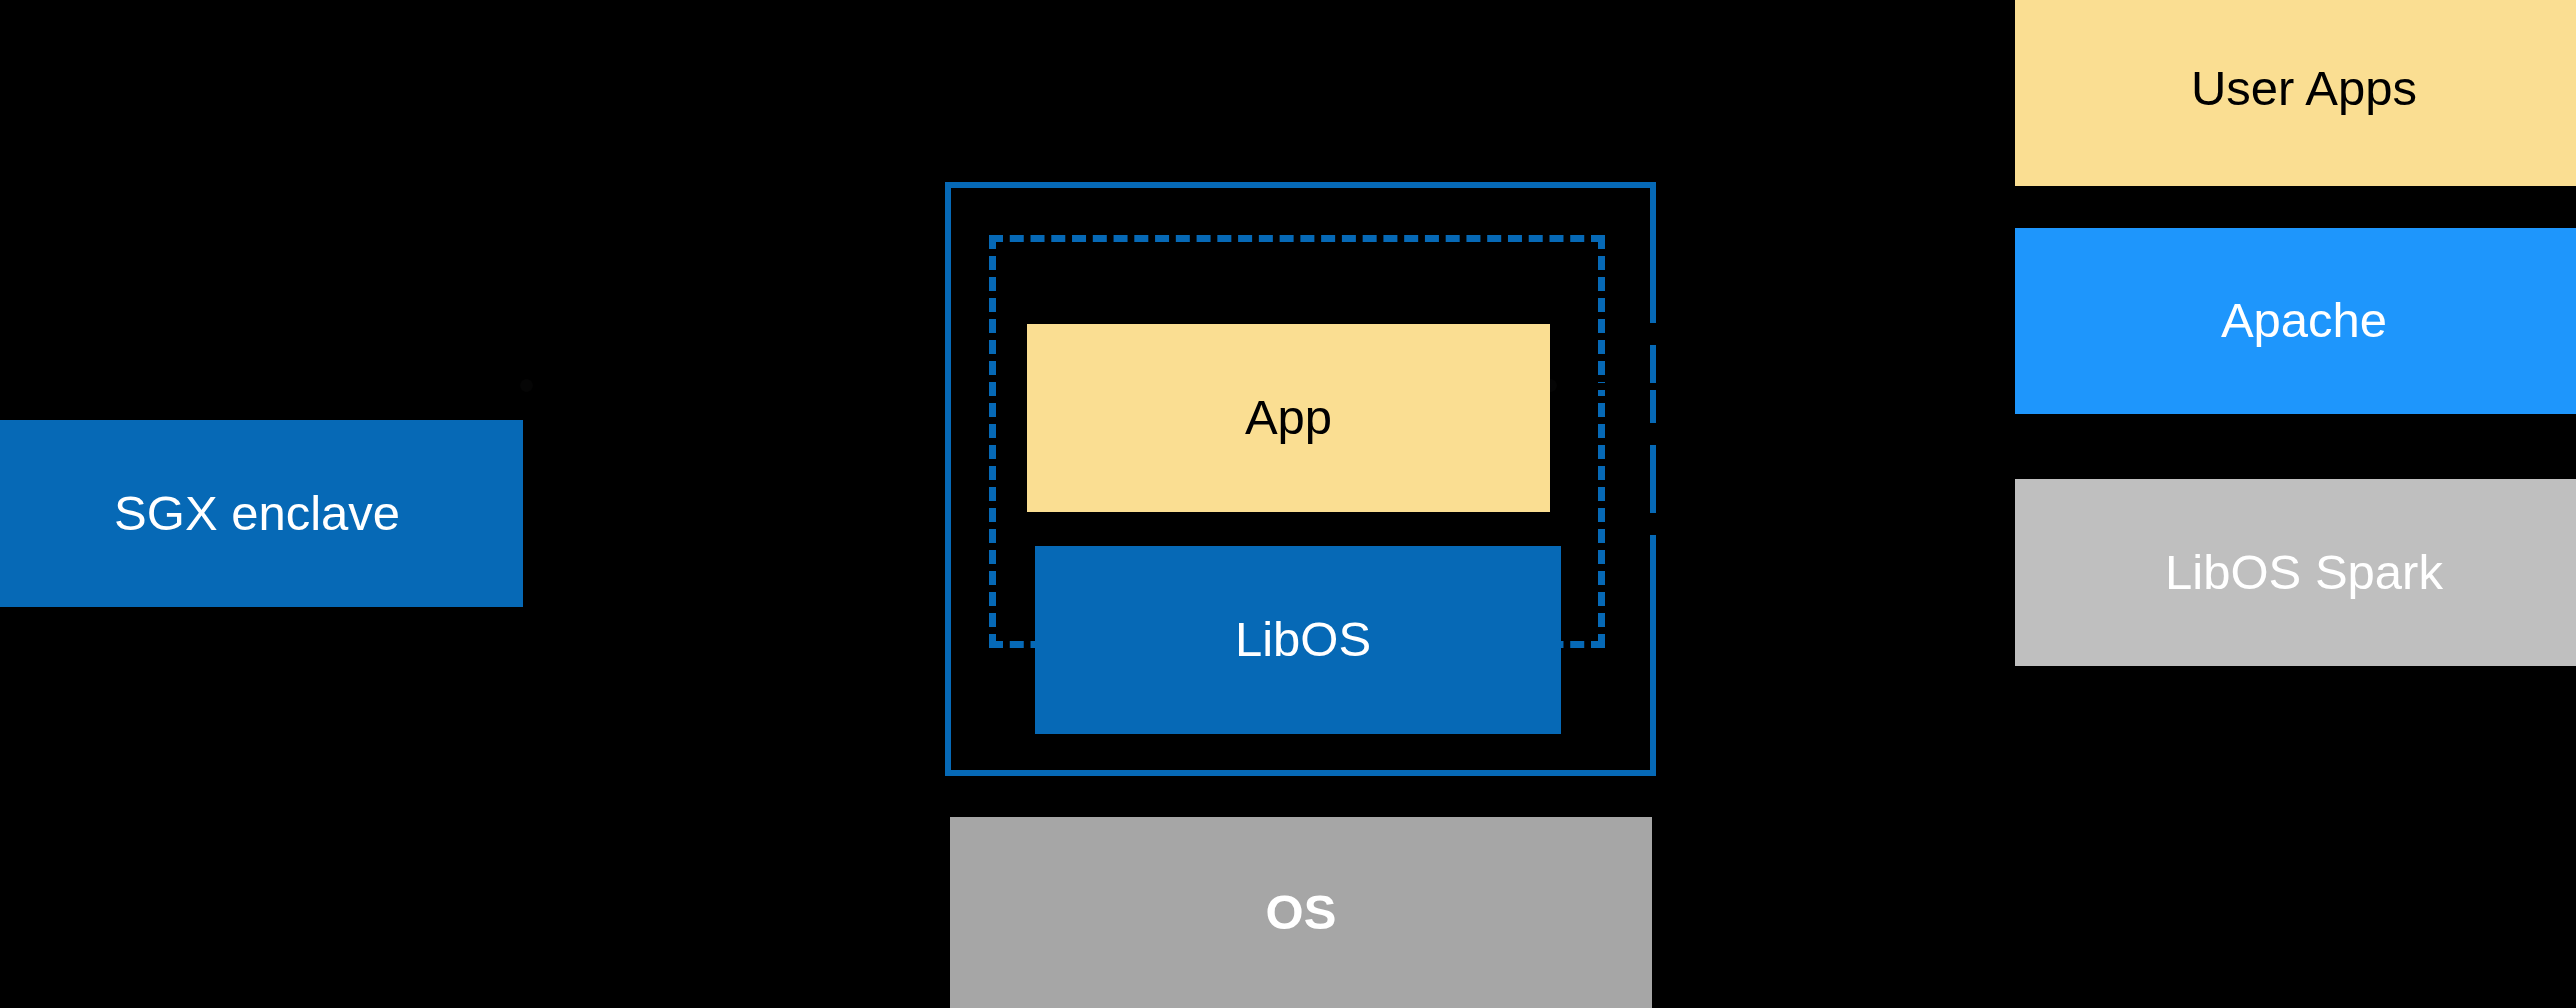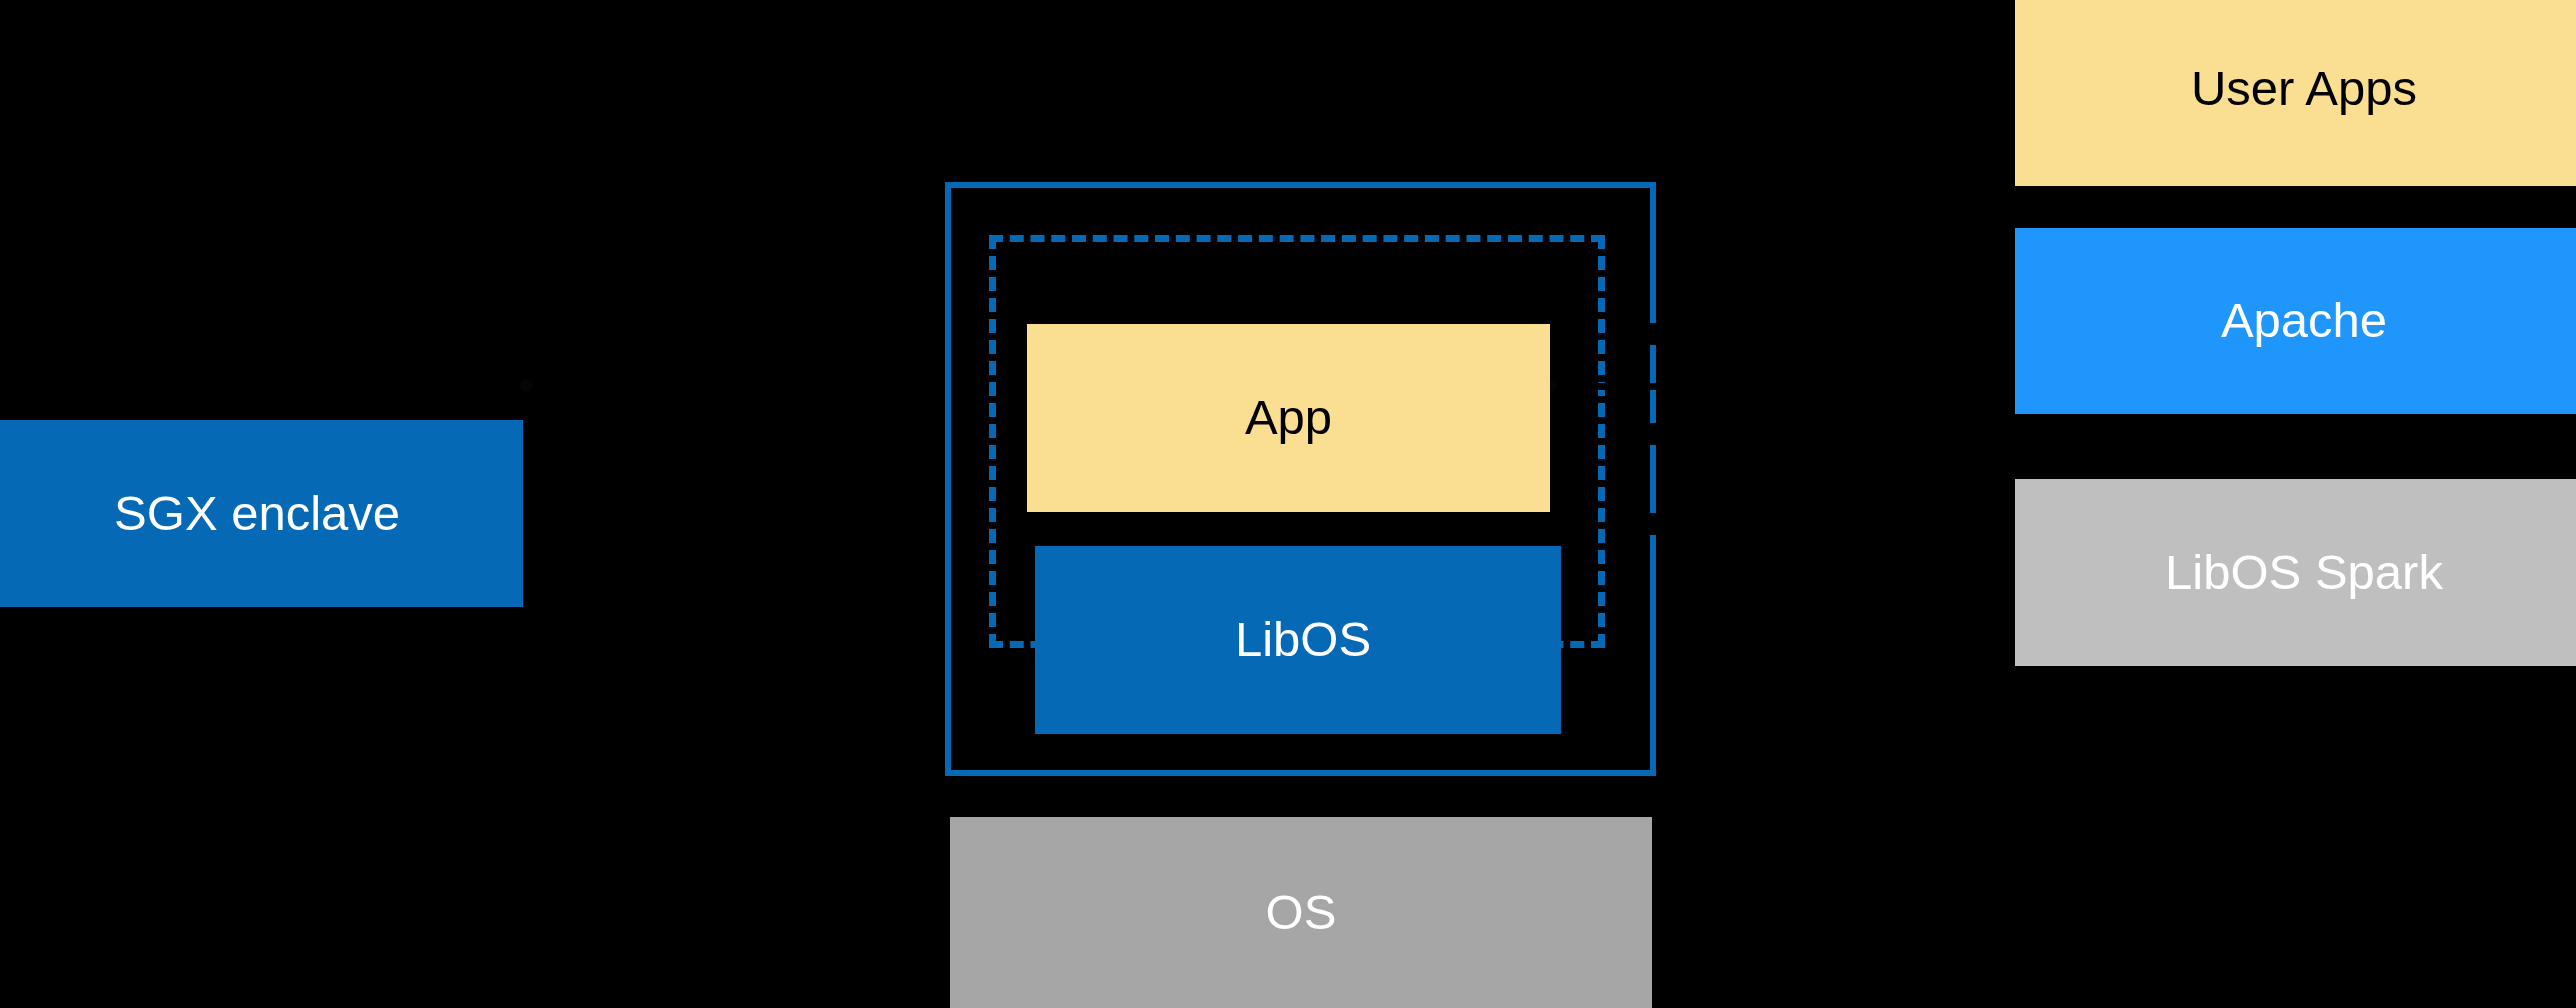--- a/index.html
+++ b/index.html
@@ -63,21 +63,21 @@
   }
 
   #os-box {
     left: 950px;
     top: 817px;
     width: 702px;
     height: 192px;
     background: #A6A6A6;
     color: #FFFFFF;
     font-size: 49px;
-    font-weight: normal;
+    font-weight: bold;
   }
 
   #user-apps-box {
     left: 2015px;
     top: -8.4px;
     width: 578px;
     height: 194px;
     background: #FADE92;
     color: #000000;
     font-size: 49px;

